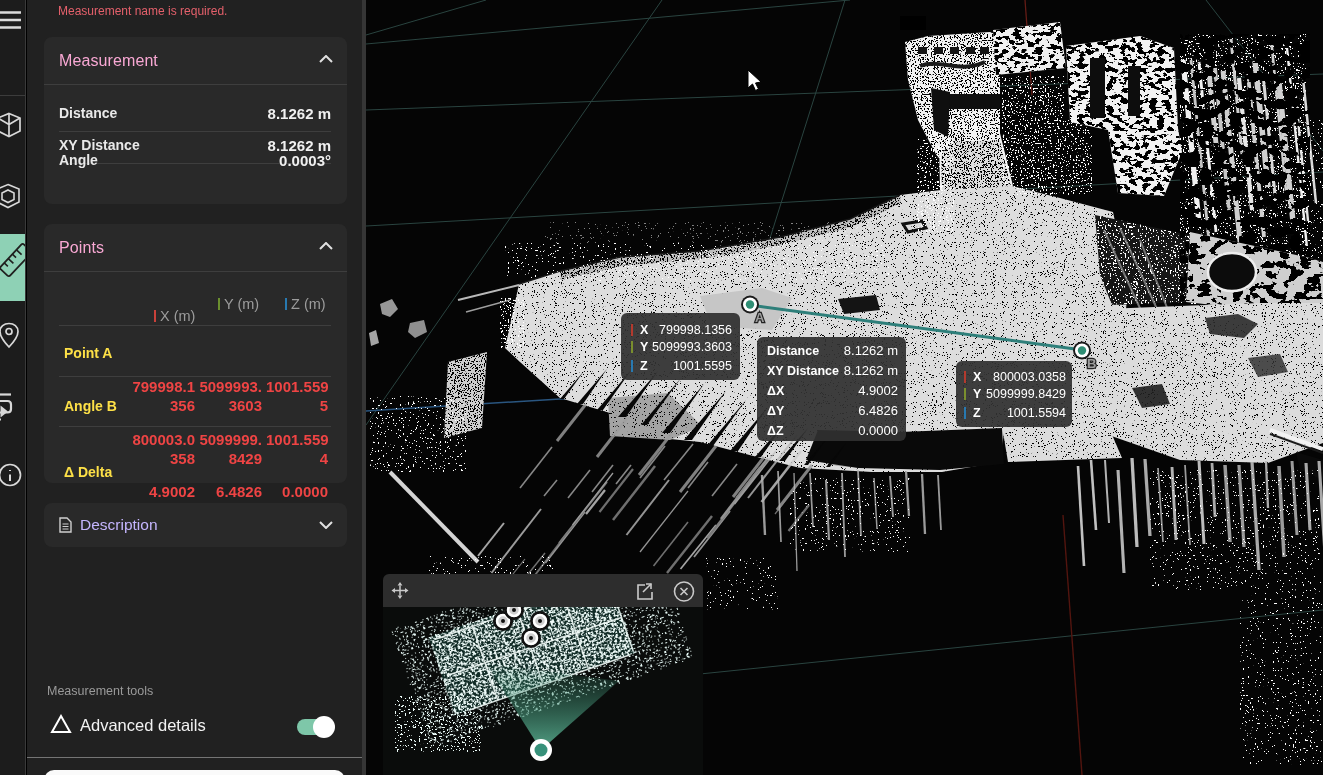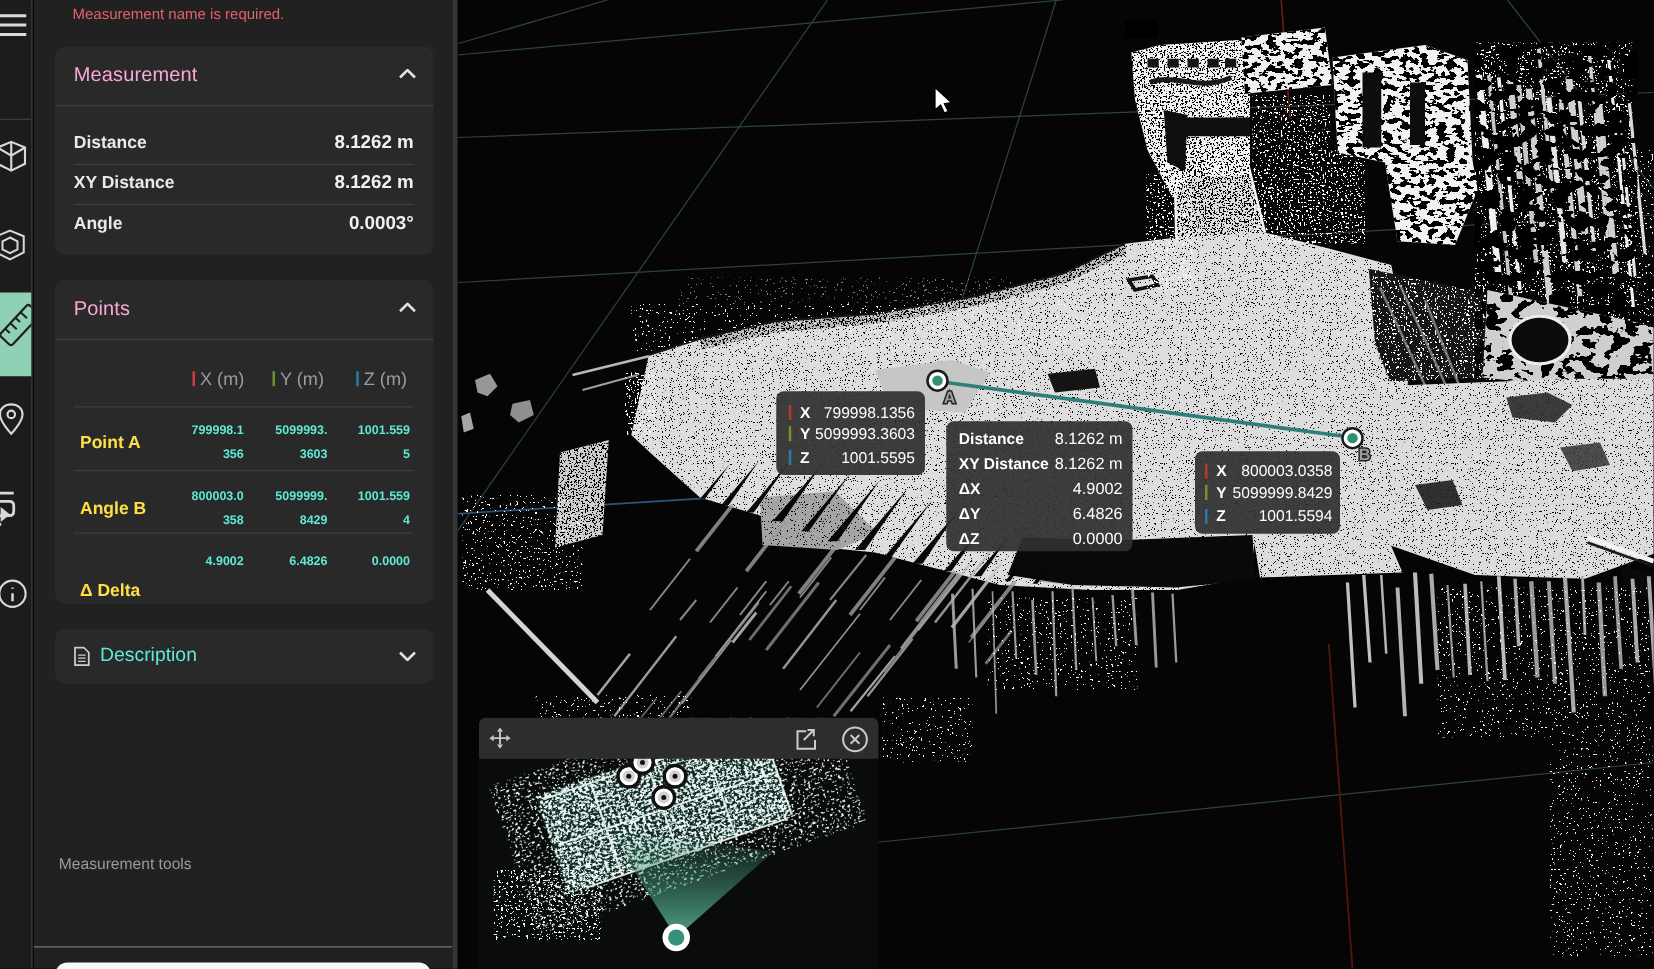--- a/index.html
+++ b/index.html
@@ -12,21 +12,21 @@
   .card { position:absolute; left:17px; width:303px; background:#292929; border-radius:8px; }
   .chead { position:absolute; left:15px; top:0; height:48px; line-height:48px; font-size:16px; font-weight:400; color:#f9a8d4; letter-spacing:.1px;}
   .chev { position:absolute; right:14px; top:18px; width:14px; height:8px; }
   .cdiv { position:absolute; left:0; right:0; top:47px; height:1px; background:#3e3e3e; }
   .rowdiv { position:absolute; left:15px; right:16px; height:1px; background:#3e3e3e; }
   .mrow { position:absolute; left:15px; right:16px; height:20px; }
   .mlab { position:absolute; left:0; font-size:14px; font-weight:700; color:#e9e9e9; }
   .mval { position:absolute; right:0; font-size:15px; font-weight:700; color:#f0f0f0; }
   .thdr { position:absolute; font-size:14.5px; color:#9c9c9c; }
   .cbar { display:inline-block; width:2px; height:12px; margin-right:4px; vertical-align:-1px; }
-  .tval { position:absolute; font-size:10px; font-weight:700; color:#5eead4; text-align:right; line-height:19px; }
+  .tval { position:absolute; font-size:15px; font-weight:700; color:#ef4444; text-align:right; line-height:19px;margin-top:42px; }
   .tlab { position:absolute; left:20px; font-size:14px; font-weight:700; color:#fde047; }
   .mt-label { position:absolute; left:20px; top:684px; font-size:12.5px; color:#9a9a9a; }
   .adv { position:absolute; left:20px; top:712px; width:300px; height:30px; }
   .advtxt { position:absolute; left:33px; top:4px; font-size:16.5px; color:#f2f2f2; }
   .toggle { position:absolute; left:250px; top:7px; width:36px; height:16px; background:#7ec7a9; border-radius:8px; }
   .knob { position:absolute; left:16px; top:-3px; width:22px; height:22px; background:#fff; border-radius:50%; }
   .botdiv { position:absolute; left:0; right:0; top:757px; height:1px; background:#757575; }
   .botbtn { position:absolute; left:17px; top:770px; width:301px; height:20px; background:#fafafa; border-radius:10px; }
 </style>
 </head>
@@ -422,33 +422,33 @@
     <div class="mrow" style="top:68px;">
         <span class="mlab">Distance</span>
         <span class="mval">8.1262 m</span>
       </div>
     <div class="rowdiv" style="top:94px;"></div>
     <div class="mrow" style="top:100px;">
         <span class="mlab">XY Distance</span>
         <span class="mval">8.1262 m</span>
       </div>
     <div class="rowdiv" style="top:126px;"></div>
-    <div class="mrow" style="top:133px;">
+    <div class="mrow" style="top:115px;">
         <span class="mlab">Angle</span>
         <span class="mval">0.0003°</span>
       </div>
   </div>
 
   <div class="card" style="top:224px; height:259px;">
     <div class="chead">Points</div>
     <svg class="chev" viewBox="0 0 14 8">
         <path d="M1,7 L7,1 L13,7" stroke="#e0e0e0" stroke-width="2" fill="none"></path>
       </svg>
     <div class="cdiv"></div>
-    <div class="thdr" style="top:72px; left:110px;"><span class="cbar" style="background:#c9413a;"></span>X (m)</div>
+    <div class="thdr" style="top:84px; left:110px;"><span class="cbar" style="background:#c9413a;"></span>X (m)</div>
     <div class="thdr" style="top:72px; left:174px;"><span class="cbar" style="background:#6b8f2e;"></span>Y (m)</div>
     <div class="thdr" style="top:72px; left:241px;"><span class="cbar" style="background:#2879b0;"></span>Z (m)</div>
     <div class="rowdiv" style="top:101px;"></div>
     <div class="tlab" style="top:121px;">Point A</div>
     <div class="tval" style="top:111px; left:88px;  width:63px;">799998.1<br>356</div>
     <div class="tval" style="top:111px; left:155px; width:63px;">5099993.<br>3603</div>
     <div class="tval" style="top:111px; left:222px; width:62px;">1001.559<br>5</div>
     <div class="rowdiv" style="top:152px;"></div>
     <div class="tlab" style="top:174px;">Angle B</div>
     <div class="tval" style="top:164px; left:88px;  width:63px;">800003.0<br>358</div>
@@ -459,27 +459,36 @@
     <div class="tval" style="top:216px; left:88px;  width:63px;">4.9002</div>
     <div class="tval" style="top:216px; left:155px; width:63px;">6.4826</div>
     <div class="tval" style="top:216px; left:222px; width:62px;">0.0000</div>
   </div>
 
   <div class="card" style="top:503px; height:44px;">
     <svg style="position:absolute;left:15px;top:14px;" width="13" height="16" viewBox="0 0 13 16">
       <path d="M1,1 L8,1 L12,5 L12,15 L1,15 Z" fill="none" stroke="#cfcfcf" stroke-width="1.4"></path>
       <path d="M3.5,7 L9.5,7 M3.5,9.5 L9.5,9.5 M3.5,12 L9.5,12" stroke="#cfcfcf" stroke-width="1"></path>
     </svg>
-    <div style="position:absolute;left:36px;top:0;height:44px;line-height:44px;font-size:15.5px;font-weight:400;color:#5eead4;">Description</div>
+    <div style="position:absolute;left:36px;top:0;height:44px;line-height:44px;font-size:15.5px;font-weight:400;color:#c4b5fd;">Description</div>
     <svg class="chev" style="top:18px;" viewBox="0 0 14 8">
         <path d="M1,1 L7,7 L13,1" stroke="#e0e0e0" stroke-width="2" fill="none"></path>
       </svg>
   </div>
 
   <div class="mt-label">Measurement tools</div>
+  <div class="adv">
+    <svg style="position:absolute;left:3px;top:2px;" width="22" height="20" viewBox="0 0 22 20">
+        <path d="M11,2 L20,18 L2,18 Z" fill="none" stroke="#fff" stroke-width="2"></path>
+      </svg>
+    <div class="advtxt">Advanced details</div>
+    <div class="toggle">
+        <div class="knob"></div>
+      </div>
+  </div>
   <div class="botdiv"></div>
   <div class="botbtn"></div>
 </div>
 
 <div class="rail">
   <svg width="26" height="775" viewBox="0 0 26 775">
     <g stroke="#dadada" stroke-width="2.4" fill="none">
       <path d="M0,12.5 L21,12.5 M0,20 L21,20 M0,27.5 L21,27.5"></path>
     </g>
     <path d="M0,95.5 L26,95.5" stroke="#3c3c3c" stroke-width="1"></path>

